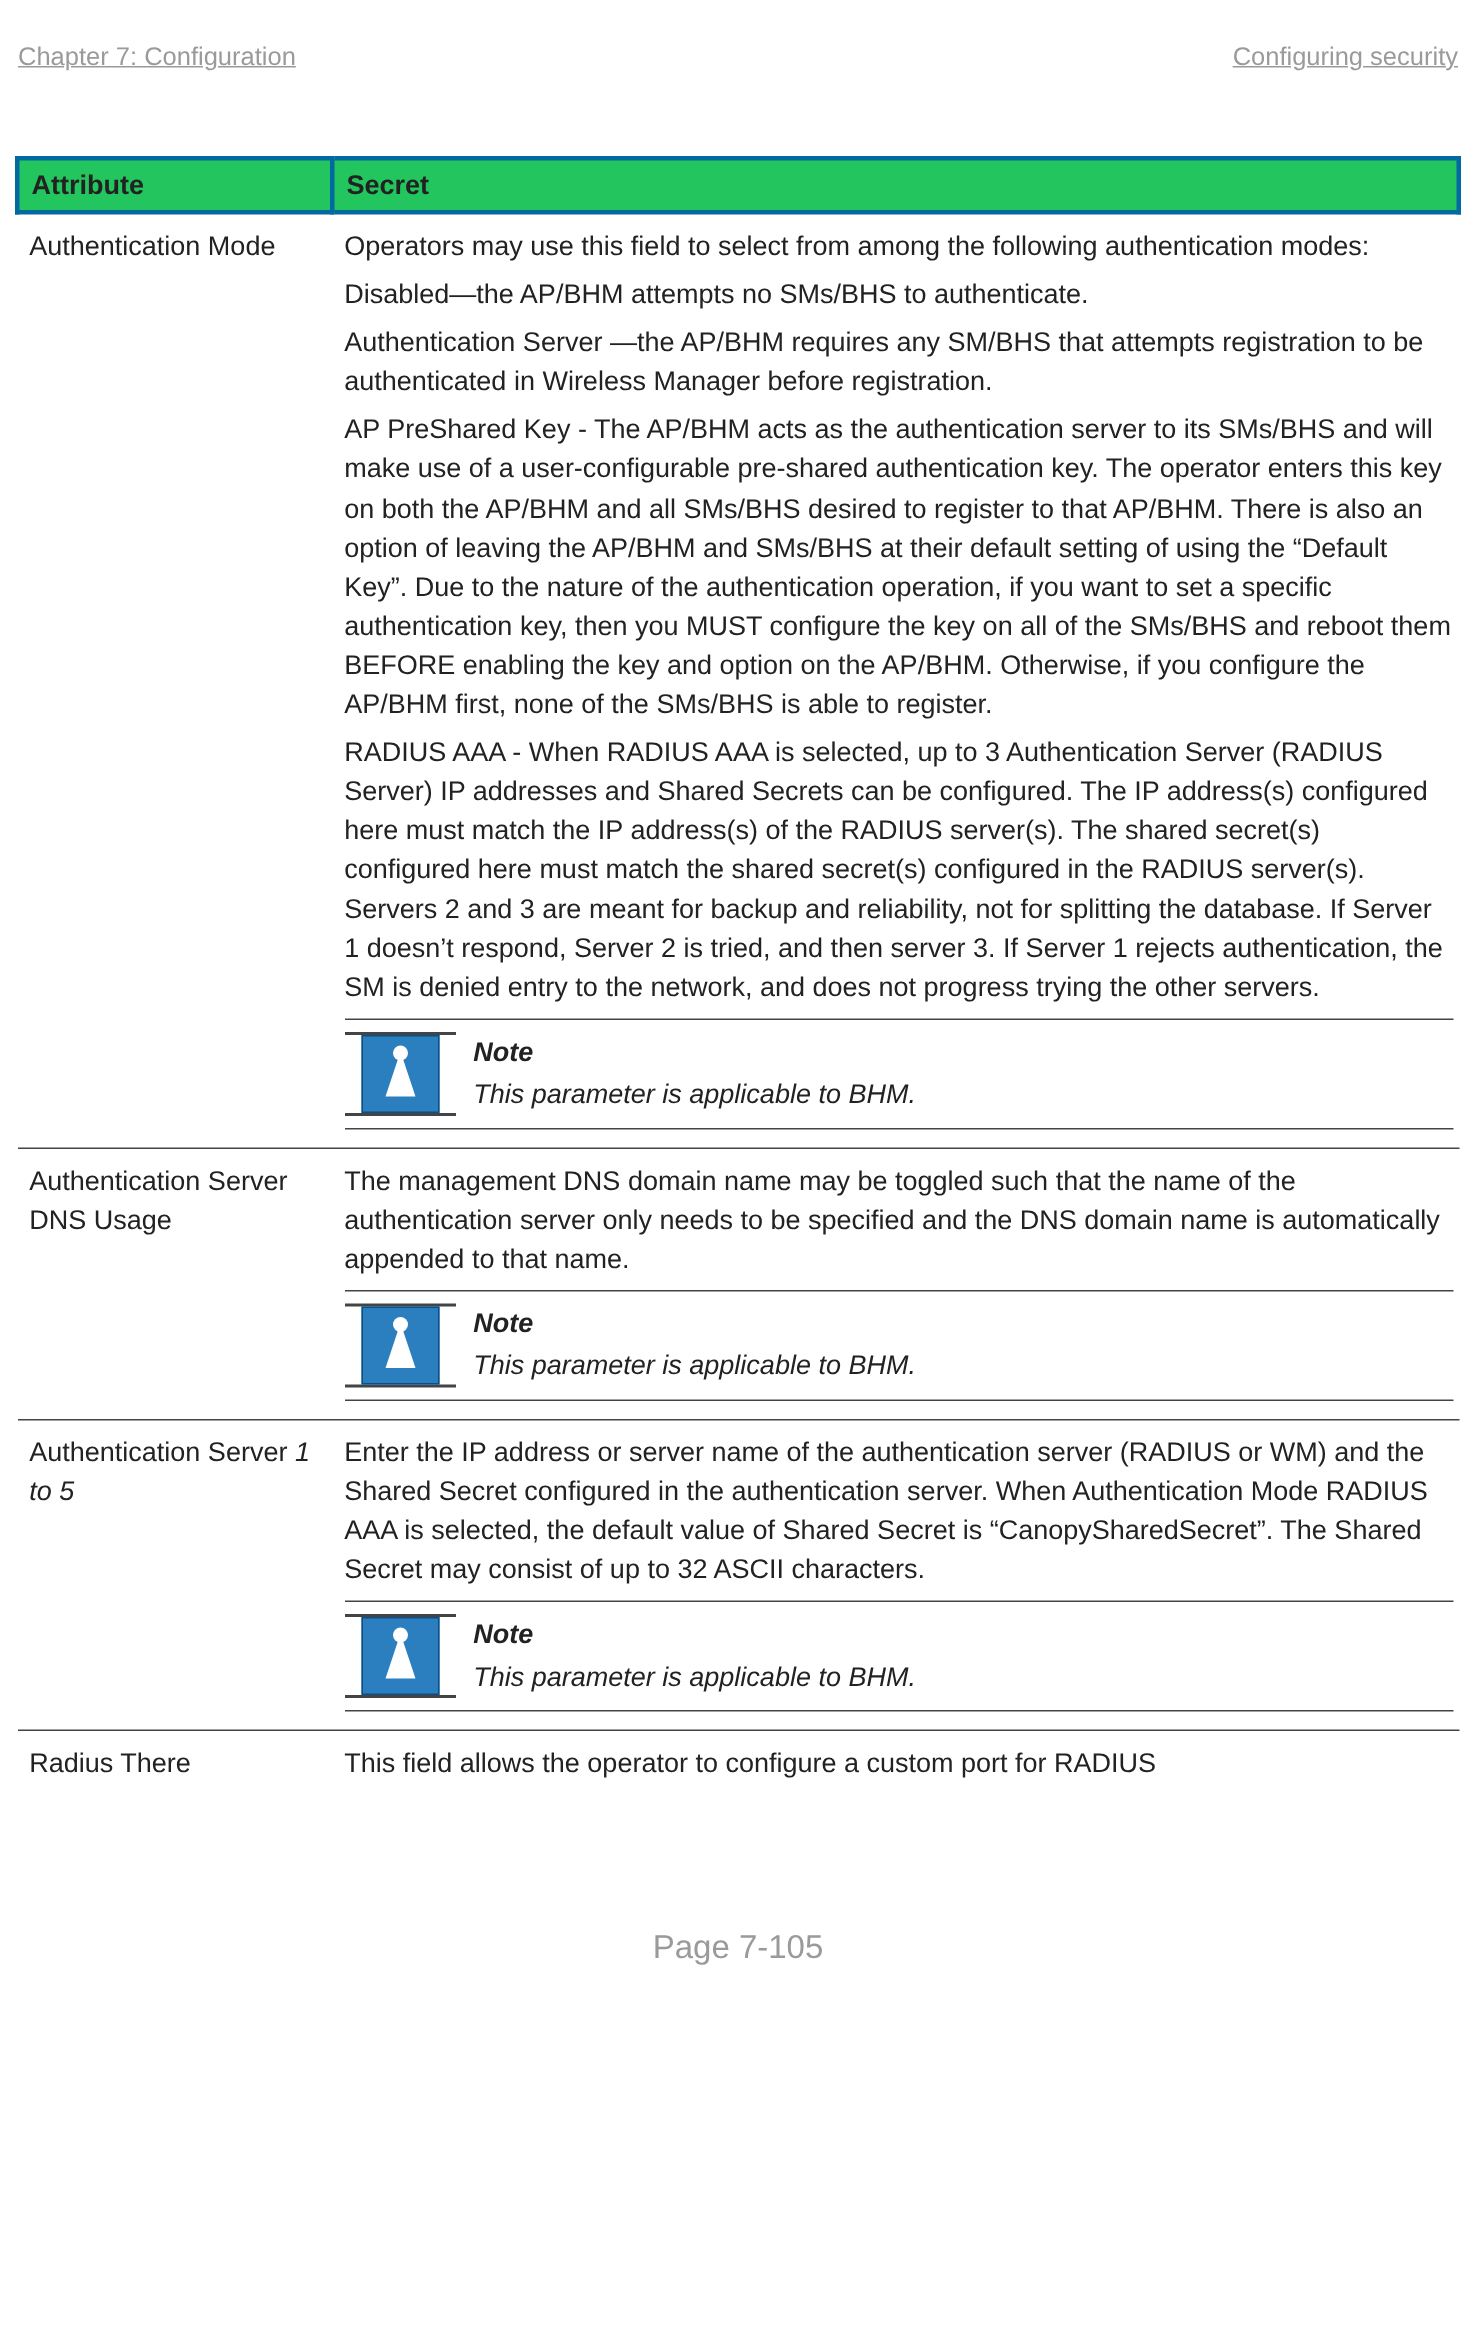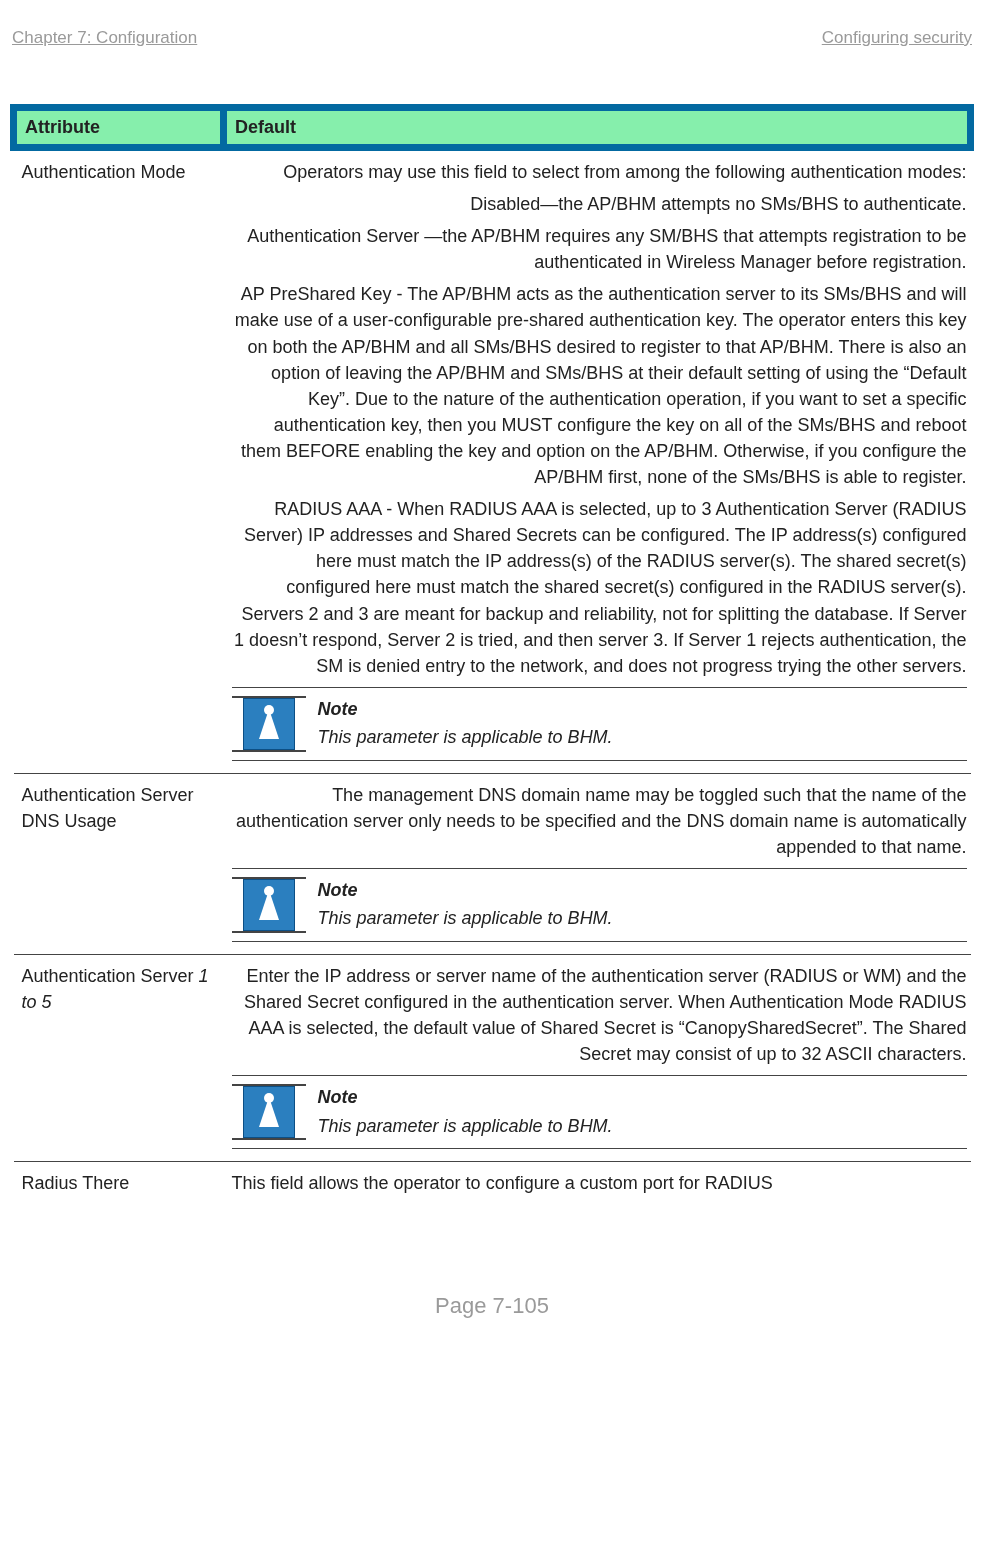--- a/index.html
+++ b/index.html
@@ -4,25 +4,25 @@
 <style>
   * { box-sizing: border-box; margin: 0; padding: 0; }
   html, body { width: 984px; background: #ffffff; font-family: "Segoe UI", Tahoma, sans-serif; color: #222; }
   body { padding: 28px 10px 40px 10px; }
   .top-header { display: flex; justify-content: space-between; align-items: baseline; font-size: 17px; color: #9a9a9a; margin: 0 2px 56px 2px; text-decoration: underline; }
   .top-header .left { }
   .top-header .right { }
   table.main { width: 100%; border-collapse: collapse; table-layout: fixed; }
   table.main col.c1 { width: 210px; }
   table.main col.c2 { }
-  table.main thead th { background: #86efac; border: 7px solid #0369a1; text-align: left; font-weight: 700; font-size: 18px; padding: 6px 8px; }
+  table.main thead th { background: #22c55e; border: 3px solid #0369a1; text-align: left; font-weight: 700; font-size: 18px; padding: 6px 8px; }
   table.main tbody td { vertical-align: top; font-size: 18px; line-height: 1.45; padding: 8px 4px 12px 8px; }
   table.main tbody tr { border-bottom: 1px solid #444; }
   .b { font-weight: 400; }
-  .para { margin-bottom: 6px; text-align: right; }
+  .para { margin-bottom: 6px; }
   .note-box { margin-top: 8px; border-top: 1px solid #444; border-bottom: 1px solid #444; padding: 8px 0; display: flex; font-style: italic; }
   .note-icon-cell { width: 74px; display: flex; align-items: center; justify-content: center; border-top: 2px solid #444; border-bottom: 2px solid #444; margin-right: 12px;}
   .note-icon { width: 52px; height: 52px; background: #2b7fbf; border: 1px solid #0c4f85; position: relative; }
   .note-icon .tower {
     position: absolute; left: 50%; top: 10px; transform: translateX(-50%);
     width: 0; height: 0;
     border-left: 10px solid transparent;
     border-right: 10px solid transparent;
     border-bottom: 30px solid #ffffff;
   }
@@ -44,21 +44,21 @@
 </div>
 
 <table class="main">
   <colgroup>
       <col class="c1">
       <col class="c2">
     </colgroup>
   <thead>
     <tr>
       <th>Attribute</th>
-      <th>Default</th>
+      <th>Secret</th>
     </tr>
   </thead>
   <tbody>
 
     <tr>
       <td>Authentication Mode</td>
       <td>
         <div class="para">Operators may use this field to select from among the following authentication modes:</div>
         <div class="para">
           <span class="b">Disabled</span><span>—the AP/BHM attempts no SMs/BHS to authenticate.</span>

